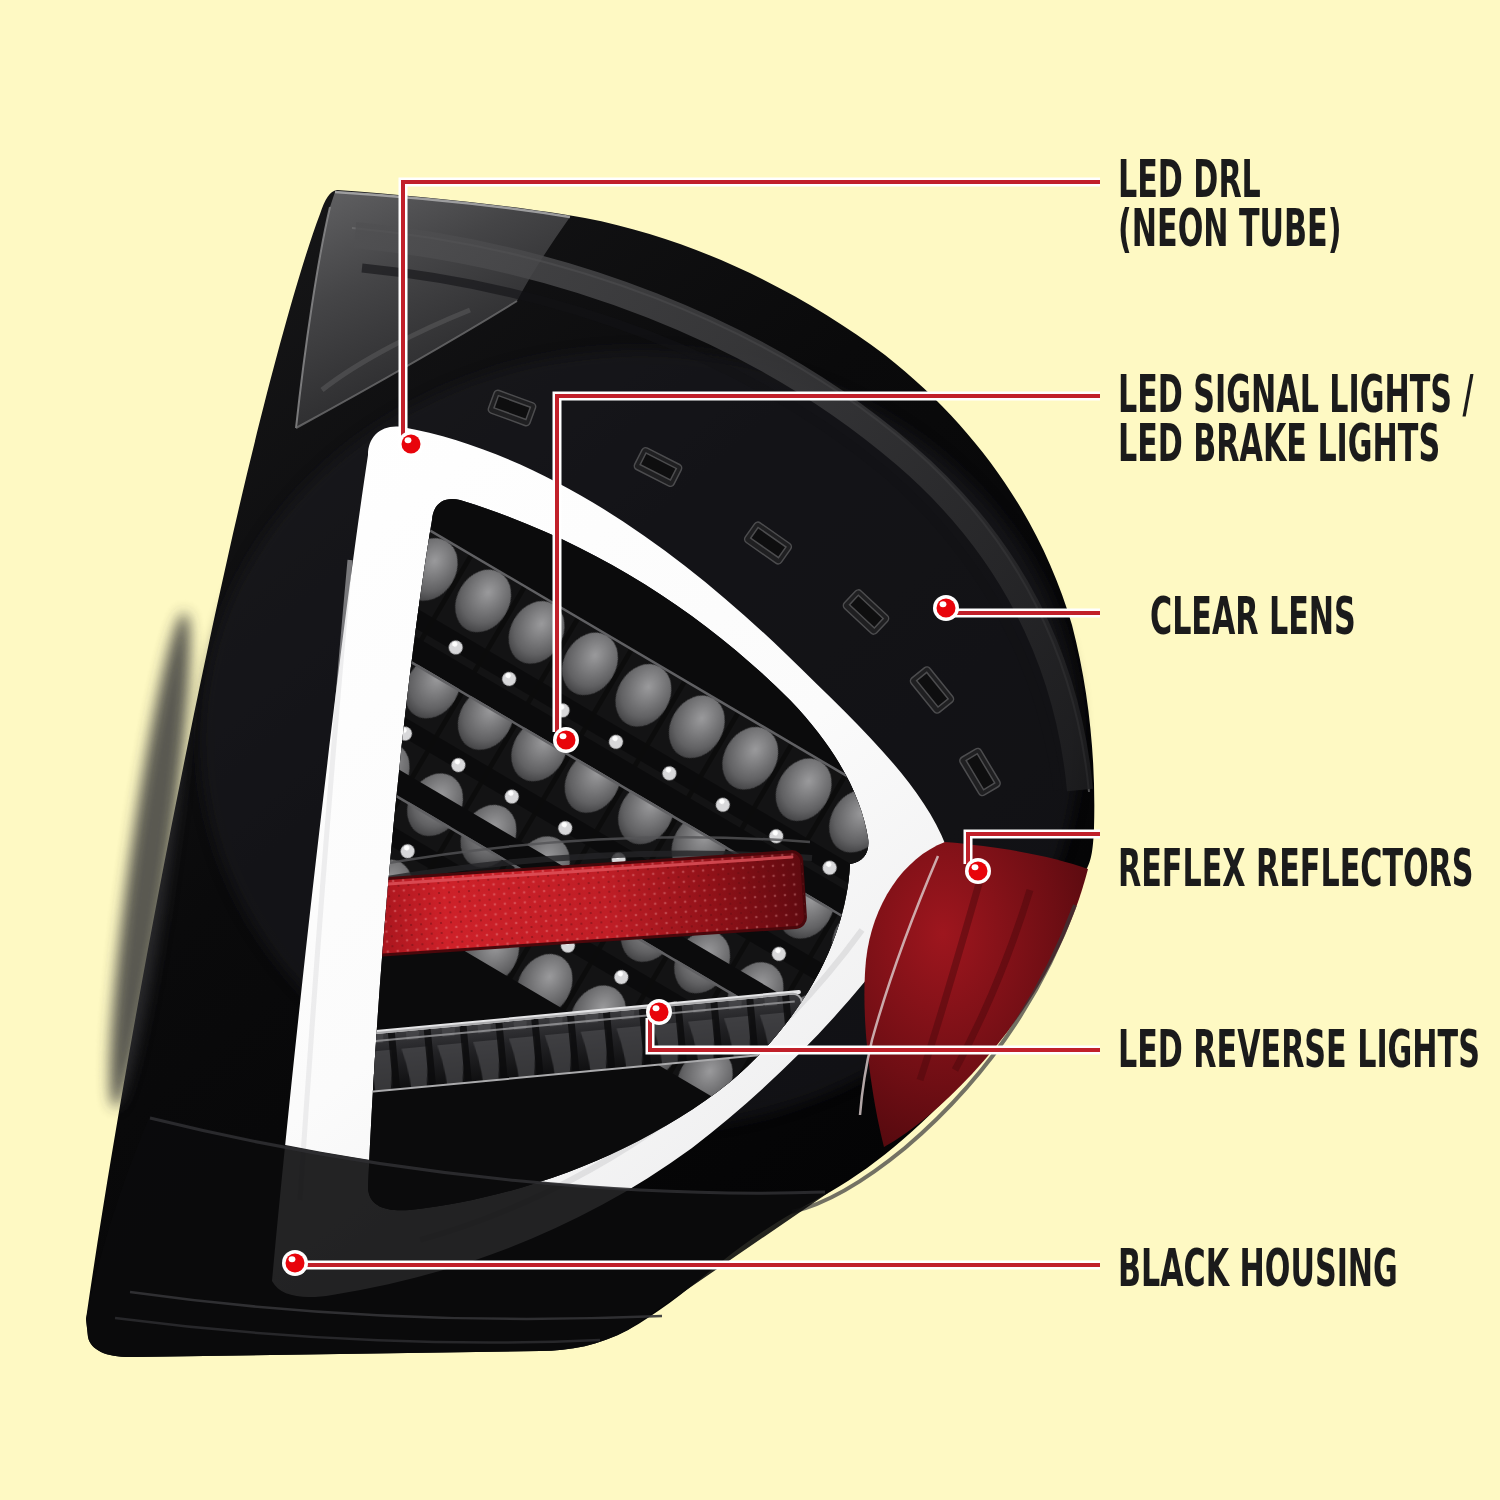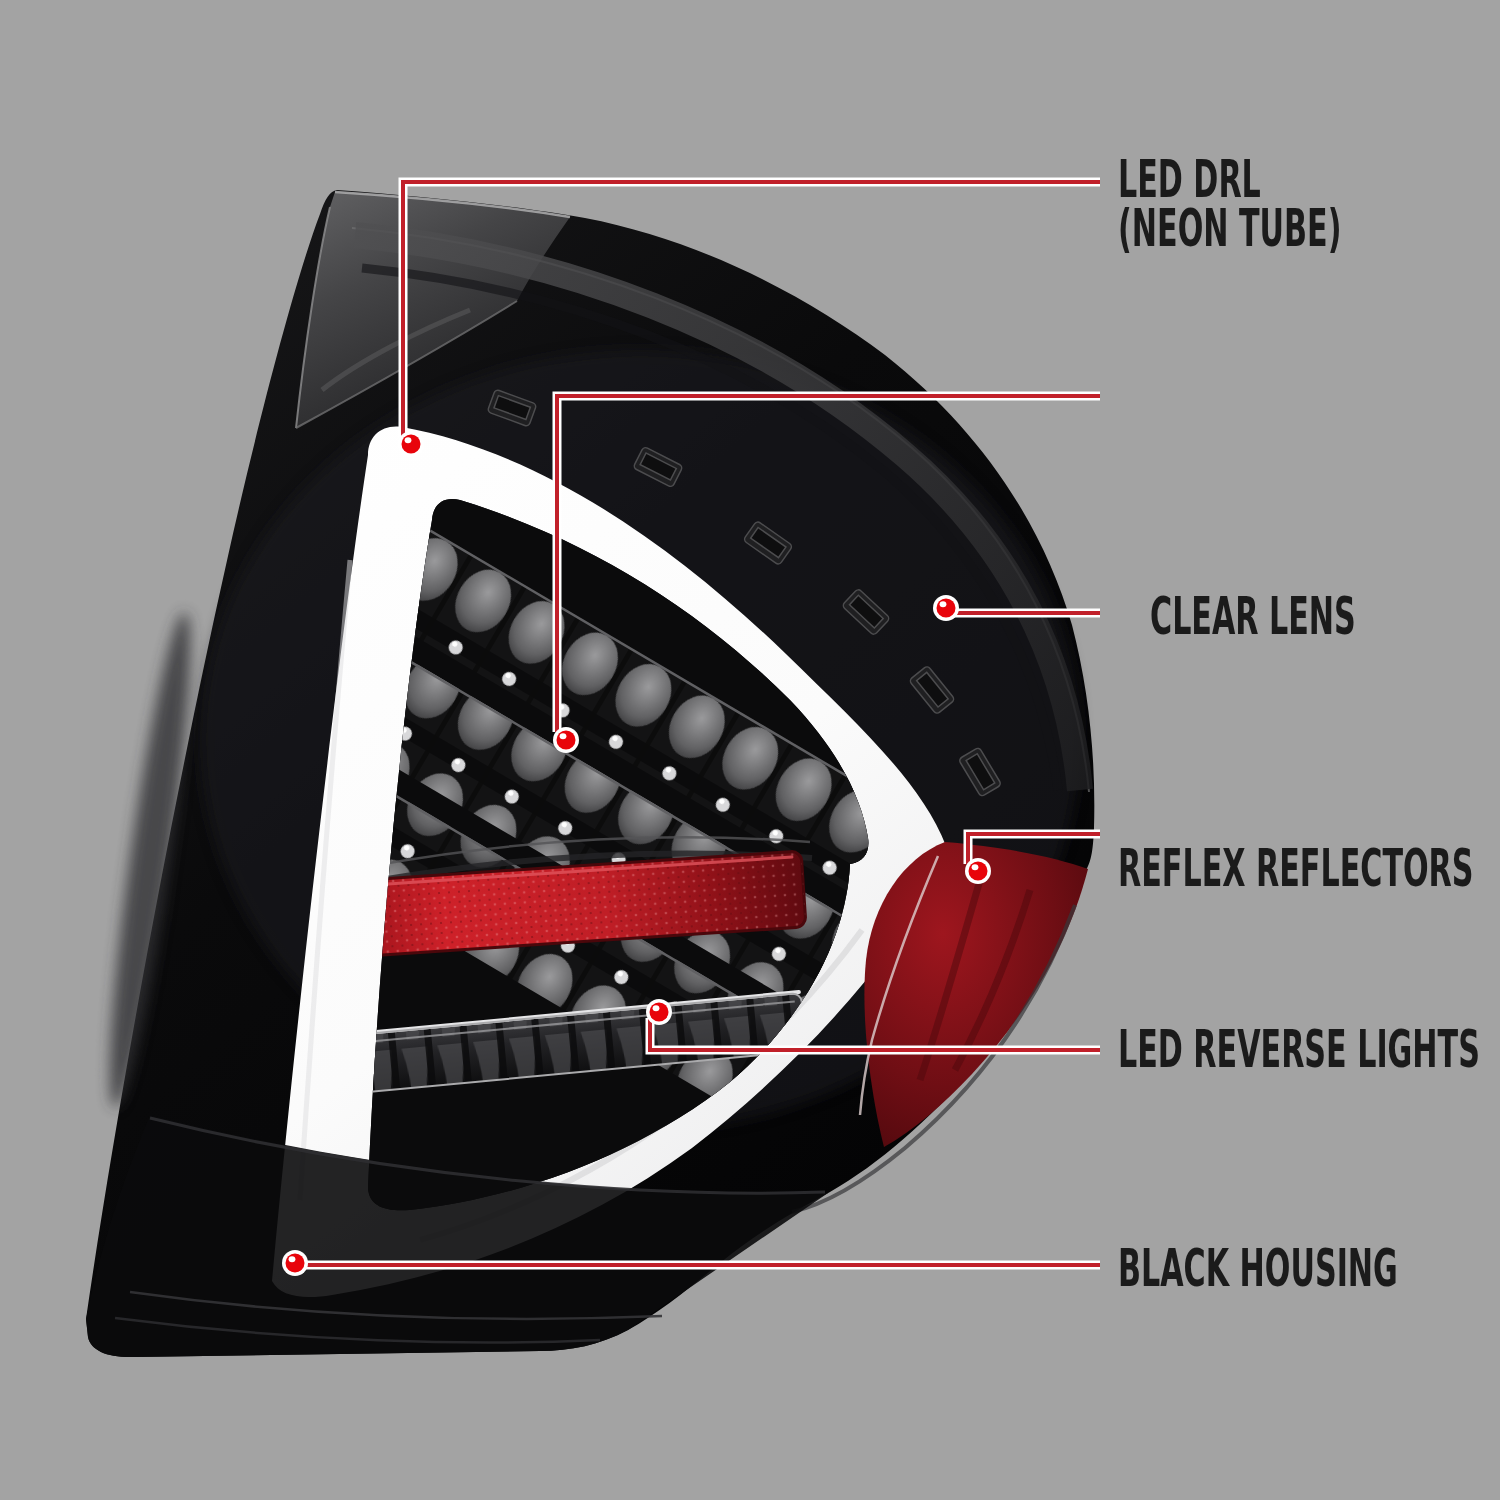--- a/index.html
+++ b/index.html
@@ -1,16 +1,16 @@
 <!DOCTYPE html>
 <html><head>
 <meta charset="utf-8">
 <style>
   html,body{margin:0;padding:0;background:#ffffff;}
-  #stage{position:relative;width:1500px;height:1500px;background:#a3a3a3;overflow:hidden;
+  #stage{position:relative;width:1500px;height:1500px;background:#fef9c3;overflow:hidden;
          font-family:"DejaVu Sans","Liberation Sans",sans-serif;}
   #art{position:absolute;left:0;top:0;}
   .callout-label{position:absolute;left:1118px;width:380px;color:#1b1b1b;}
   .callout-line-text{height:49px;display:flex;align-items:center;
       font-size:52px;font-weight:700;letter-spacing:0px;white-space:nowrap;
       transform:scaleX(0.58);transform-origin:left center;}
 </style>
 </head>
 <body>
 
@@ -281,20 +281,24 @@
       <ellipse cx="-3" cy="-3.8" rx="3.4" ry="3" fill="#ffffff"></ellipse>
     </g>
   </g>
 </svg>
 
 <div class="callout-label" style="top:154px;">
   <div class="callout-line-text">LED DRL</div>
   <div class="callout-line-text">(NEON TUBE)</div>
 </div>
 
+<div class="callout-label" style="top:369px;">
+  <div class="callout-line-text">LED SIGNAL LIGHTS /</div>
+  <div class="callout-line-text">LED BRAKE LIGHTS</div>
+</div>
 
 <div class="callout-label" style="top:591px;margin-left:32px;">
   <div class="callout-line-text">CLEAR LENS</div>
 </div>
 
 <div class="callout-label" style="top:807px;margin-top:36px;">
   <div class="callout-line-text">REFLEX REFLECTORS</div>
 </div>
 
 <div class="callout-label" style="top:1243px;">

